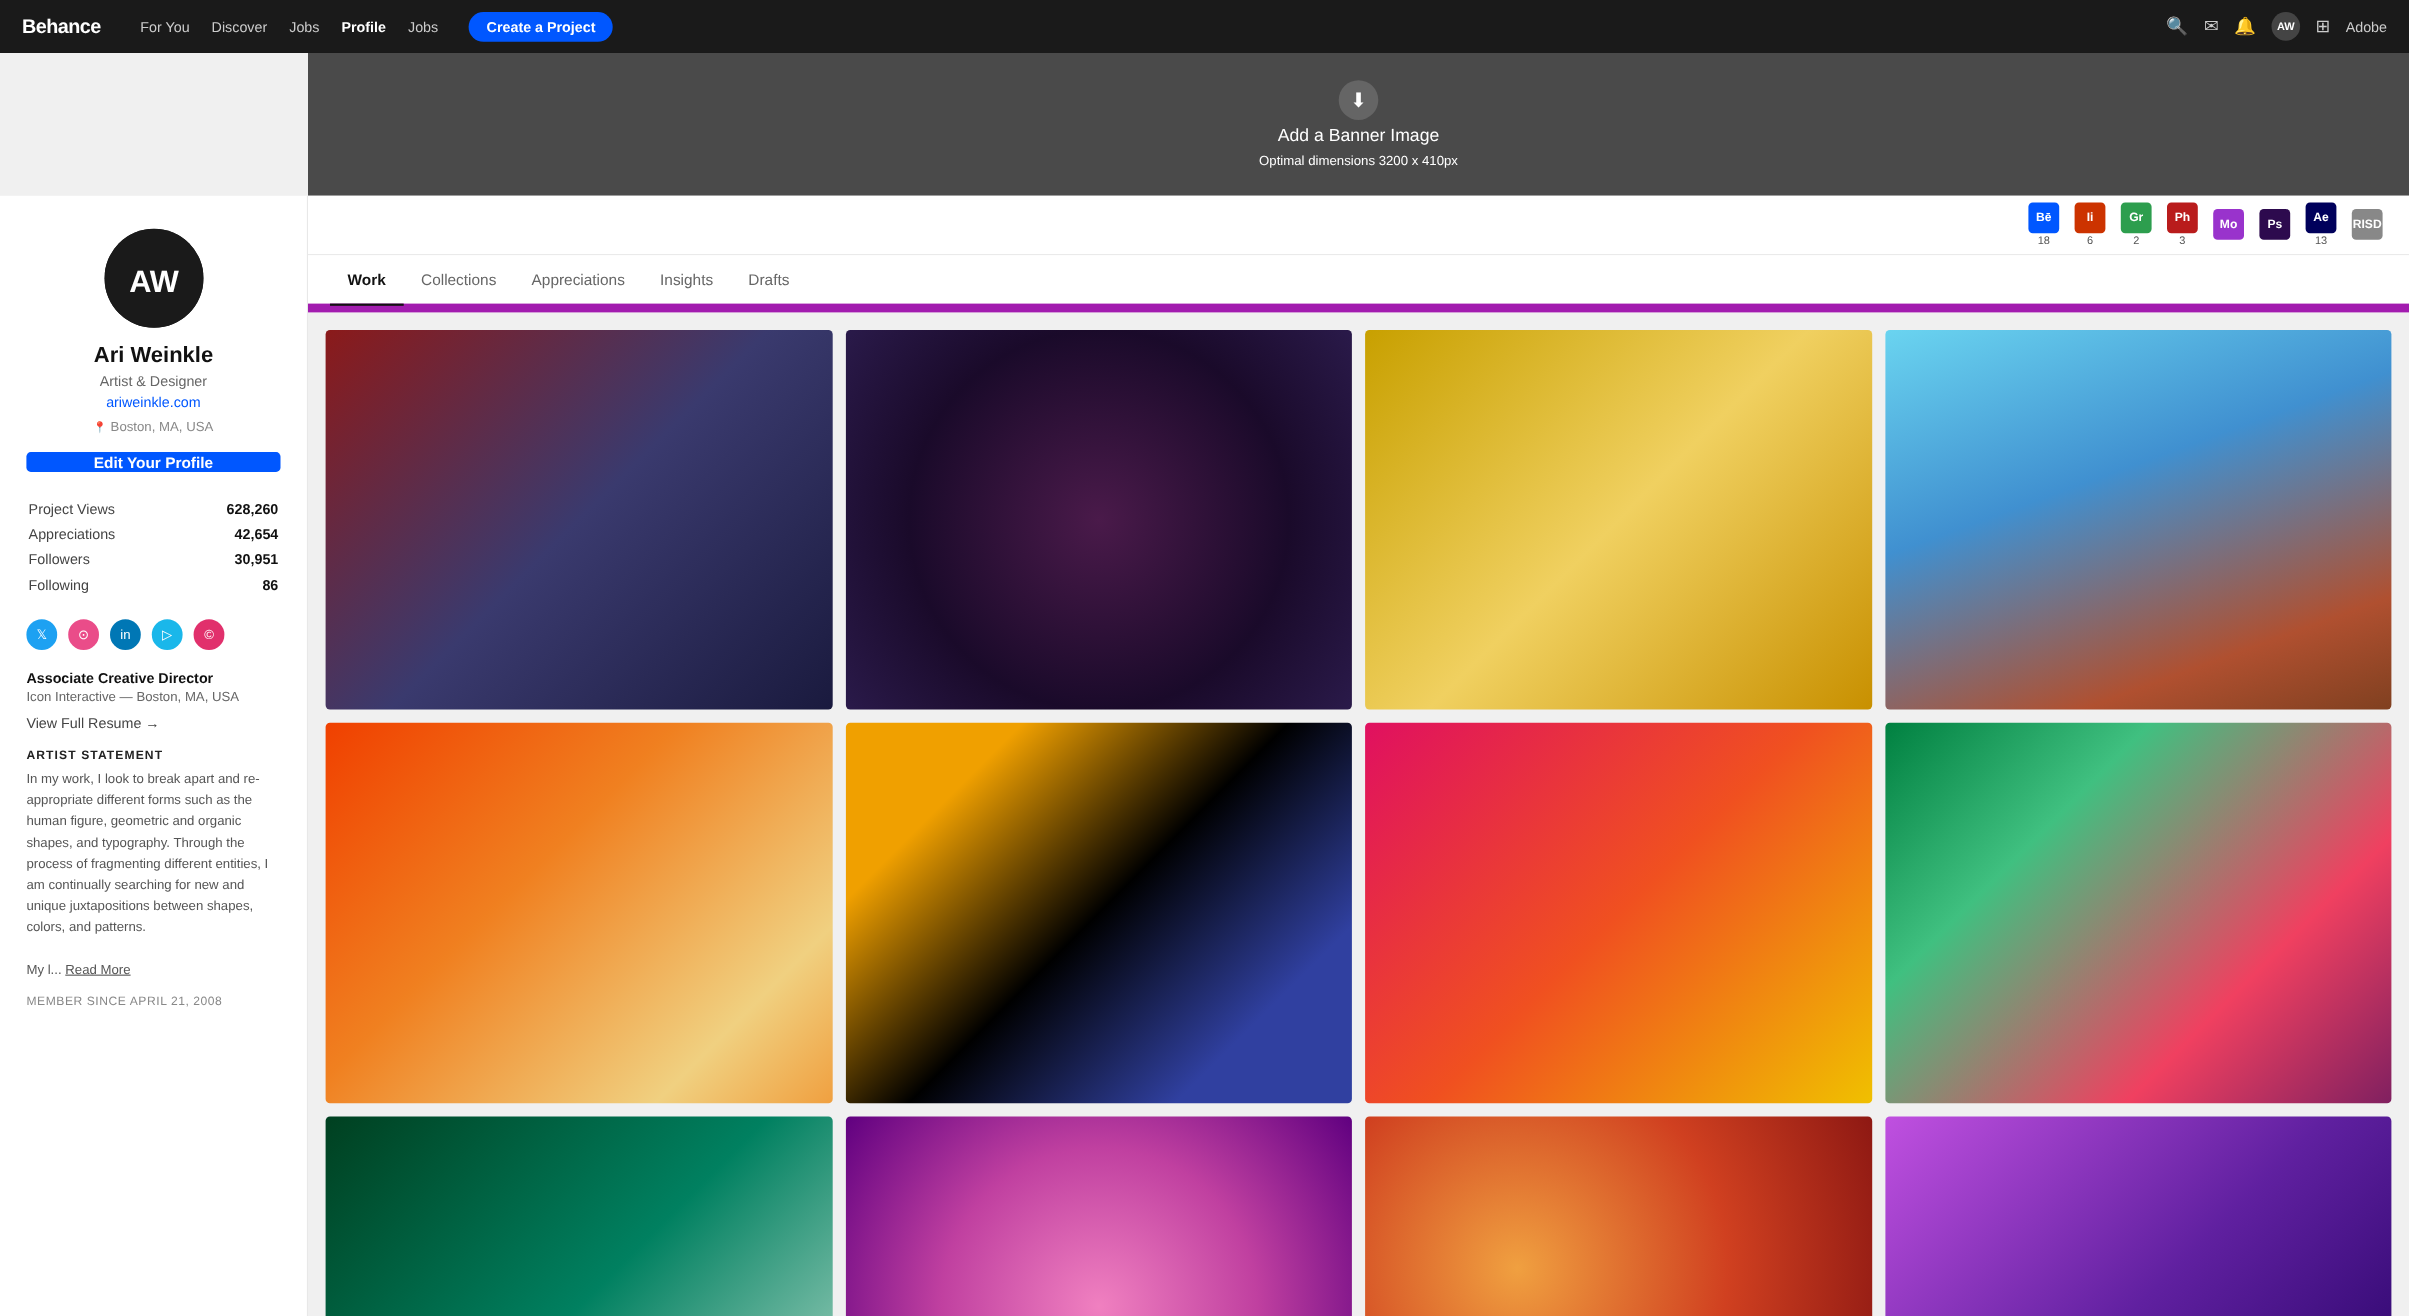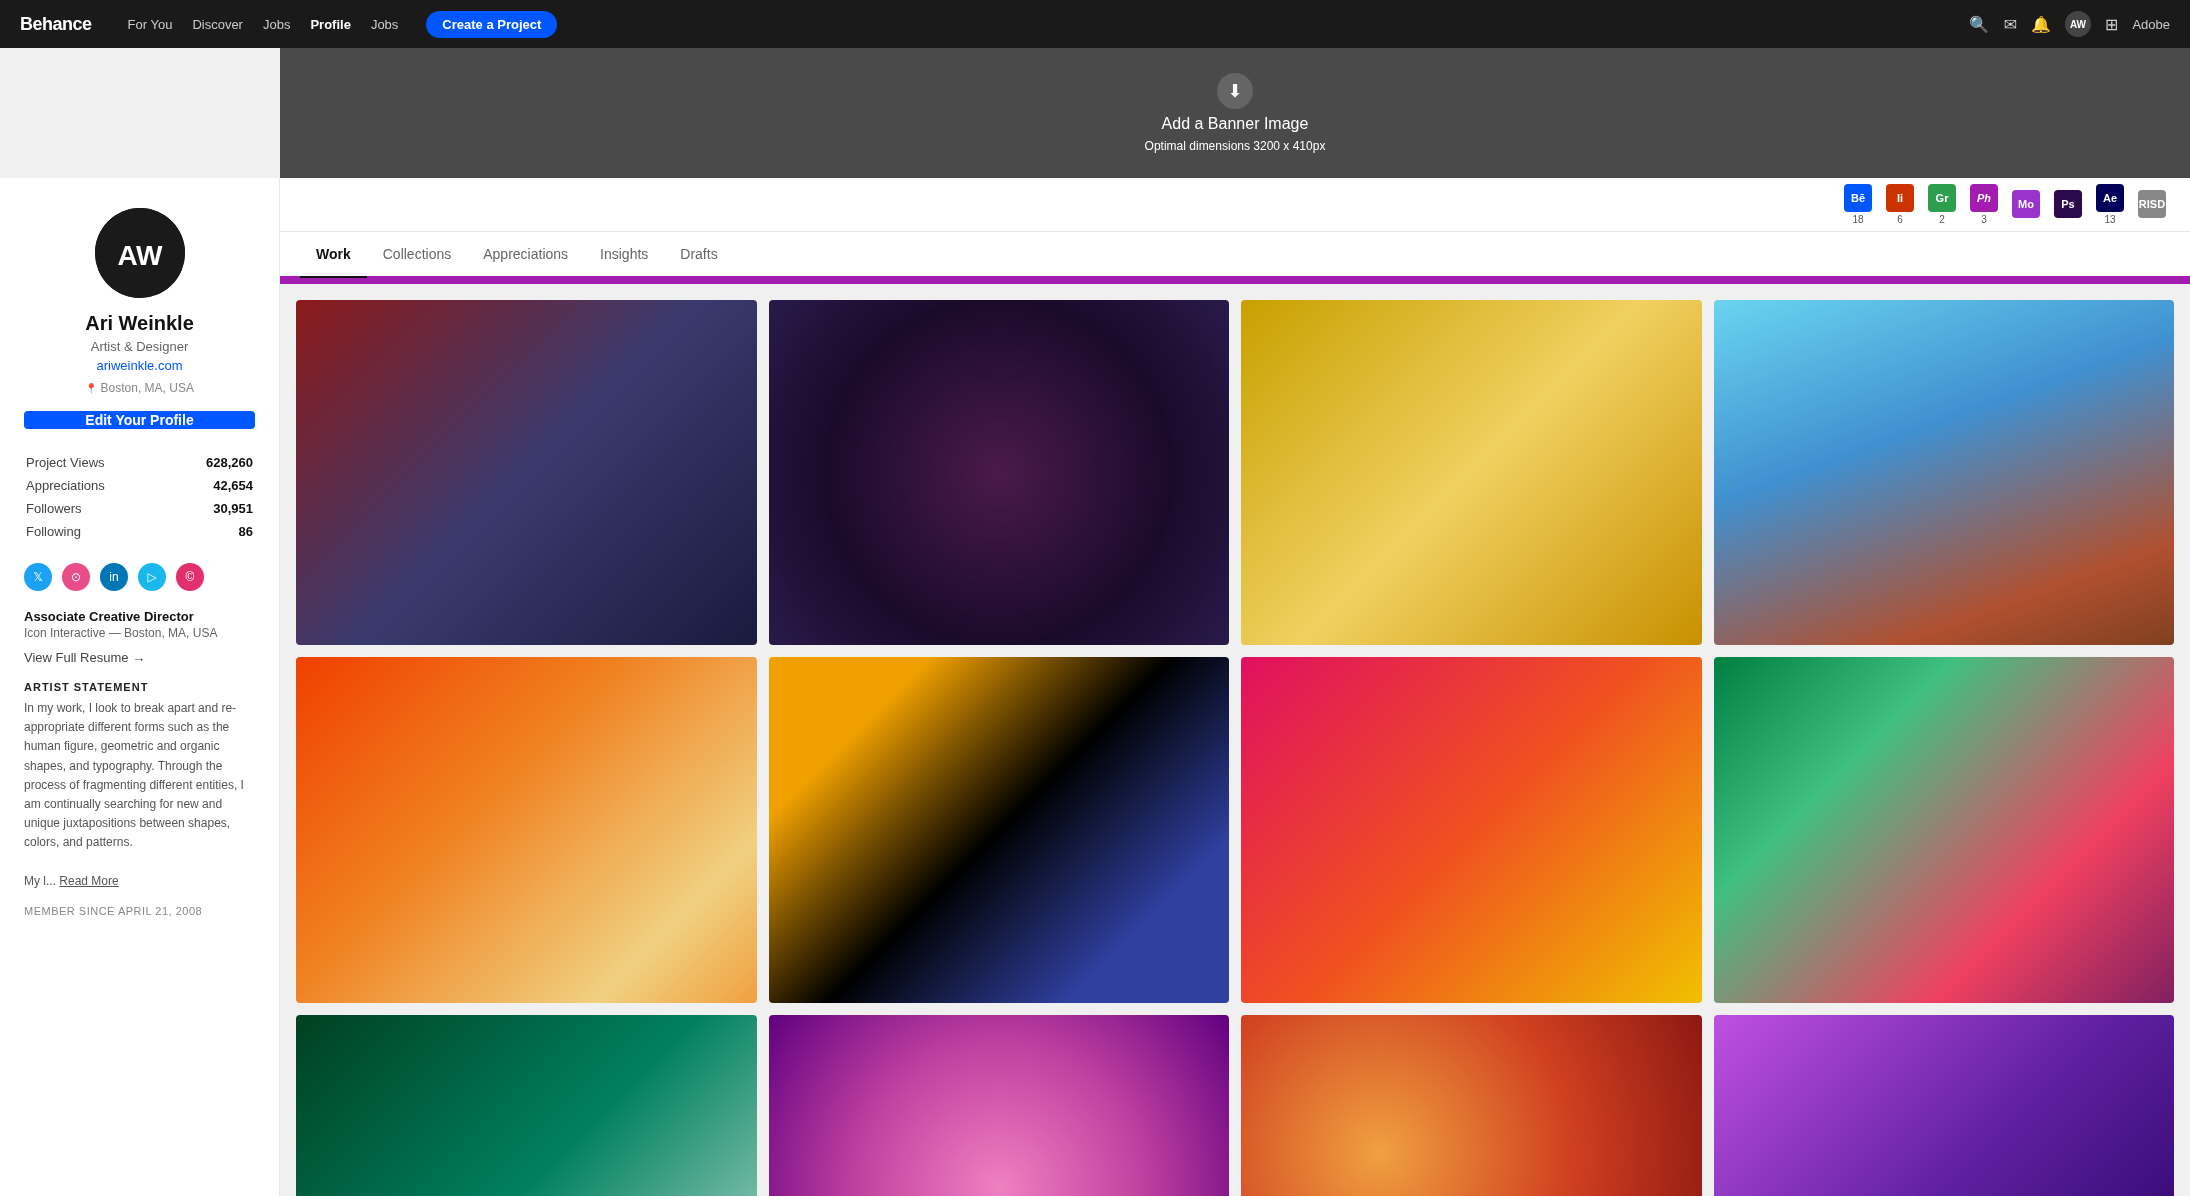--- a/index.html
+++ b/index.html
@@ -270,21 +270,21 @@
         </div>
         <div class="badge">
           <div class="badge-icon" style="background:#cc3300;">Ii</div>
           <span class="badge-count">6</span>
         </div>
         <div class="badge">
           <div class="badge-icon" style="background:#2d9e4e;">Gr</div>
           <span class="badge-count">2</span>
         </div>
         <div class="badge">
-          <div class="badge-icon" style="background:#a21caf;font-style:italic;">Ph</div>
+          <div class="badge-icon" style="background:#b91c1c;">Ph</div>
           <span class="badge-count">3</span>
         </div>
         <div class="badge">
           <div class="badge-icon" style="background:#9933cc;">Mo</div>
           <span class="badge-count"></span>
         </div>
         <div class="badge">
           <div class="badge-icon" style="background:#2d0a4e;">Ps</div>
           <span class="badge-count"></span>
         </div>

